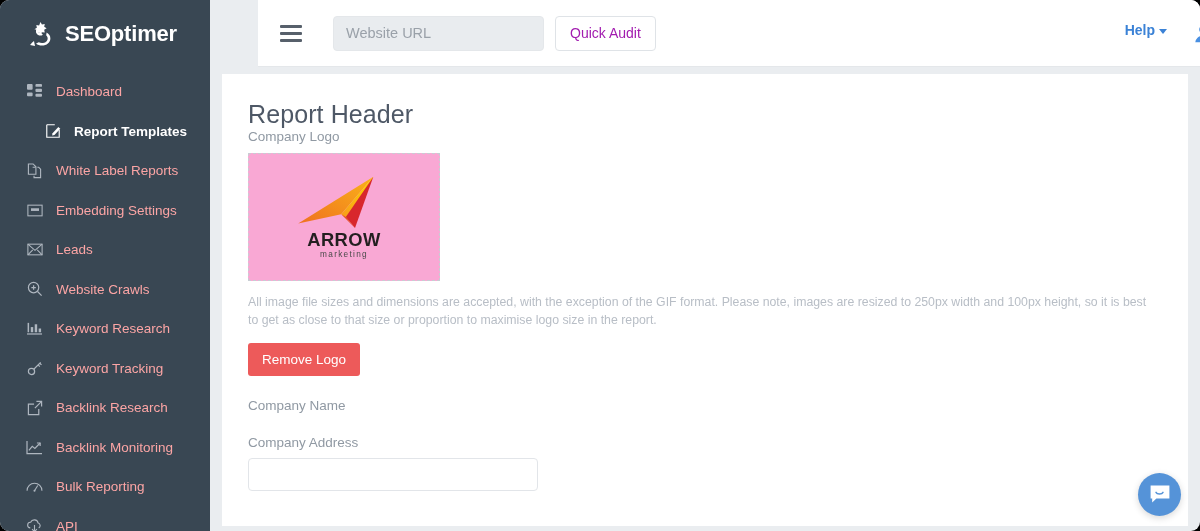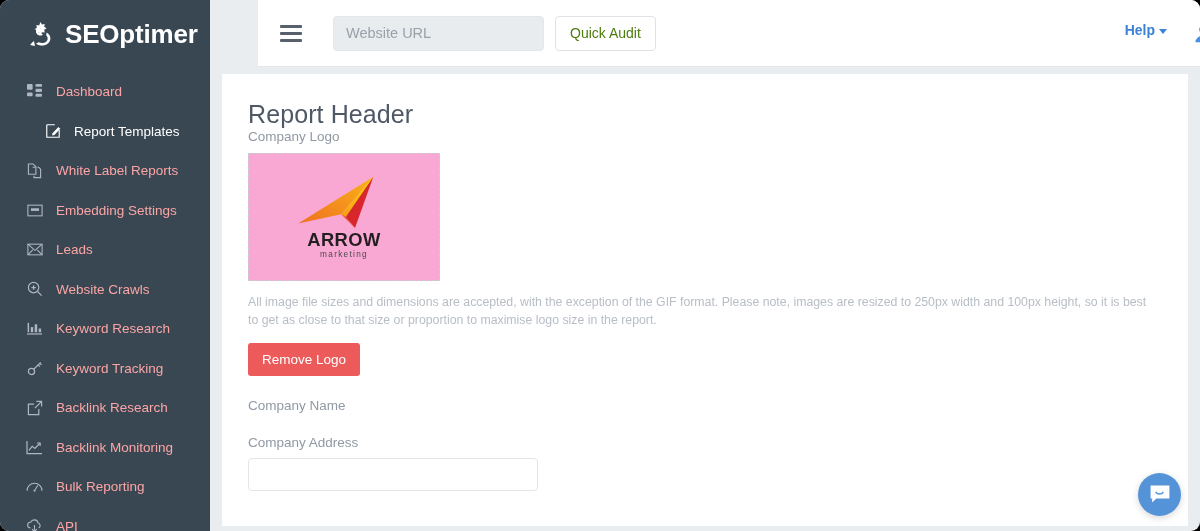--- a/index.html
+++ b/index.html
@@ -39,21 +39,21 @@
     box-sizing: border-box;
   }
   .brand-mark {
     width: 30px; height: 30px;
     margin-right: 9px;
     flex: none;
     display: block;
   }
   .brand-text {
     color: #ffffff;
-    font-size: 26px;
+    font-size: 22px;
     font-weight: bold;
     letter-spacing: -0.2px;
     white-space: nowrap;
   }
   .nav { padding-top: 4px; }
   .nav-item {
     display: flex;
     align-items: center;
     height: 39.5px;
     padding-left: 26px;
@@ -66,21 +66,21 @@
   .nav-item .nav-icon {
     width: 17px; height: 17px;
     margin-right: 13px;
     flex: none;
     display: flex;
     align-items: center;
     justify-content: center;
     color: #aeb6bf;
   }
   .nav-item .nav-icon svg { display:block; }
-  .nav-item.active { color: #ffffff; font-weight: normal; padding-left: 44px; }
+  .nav-item.active { color: #ffffff; font-weight: bold; padding-left: 44px; }
   .nav-item.active .nav-icon { color: #ffffff; }
 
   
   .topbar {
     position: absolute;
     left: 210px; top: 0;
     width: 990px; height: 67px;
     background: #ffffff;
     border-bottom: 1px solid #e4e7ea;
     box-sizing: border-box;
@@ -120,21 +120,21 @@
   .url-input::placeholder { color: #9aa1a9; }
   .quick-audit {
     margin-left: 11px;
     height: 35px;
     padding: 0 14px;
     background: #ffffff;
     border: 1px solid #dfe3e7;
     border-radius: 4px;
     font-family: "Liberation Sans", sans-serif;
     font-size: 14px;
-    color: #4d7c0f;
+    color: #a21caf;
     cursor: pointer;
     white-space: nowrap;
   }
   .topbar-right {
     margin-left: auto;
     display: flex;
     align-items: flex-start;
     padding-right: 26px;
   }
   .help-link {

